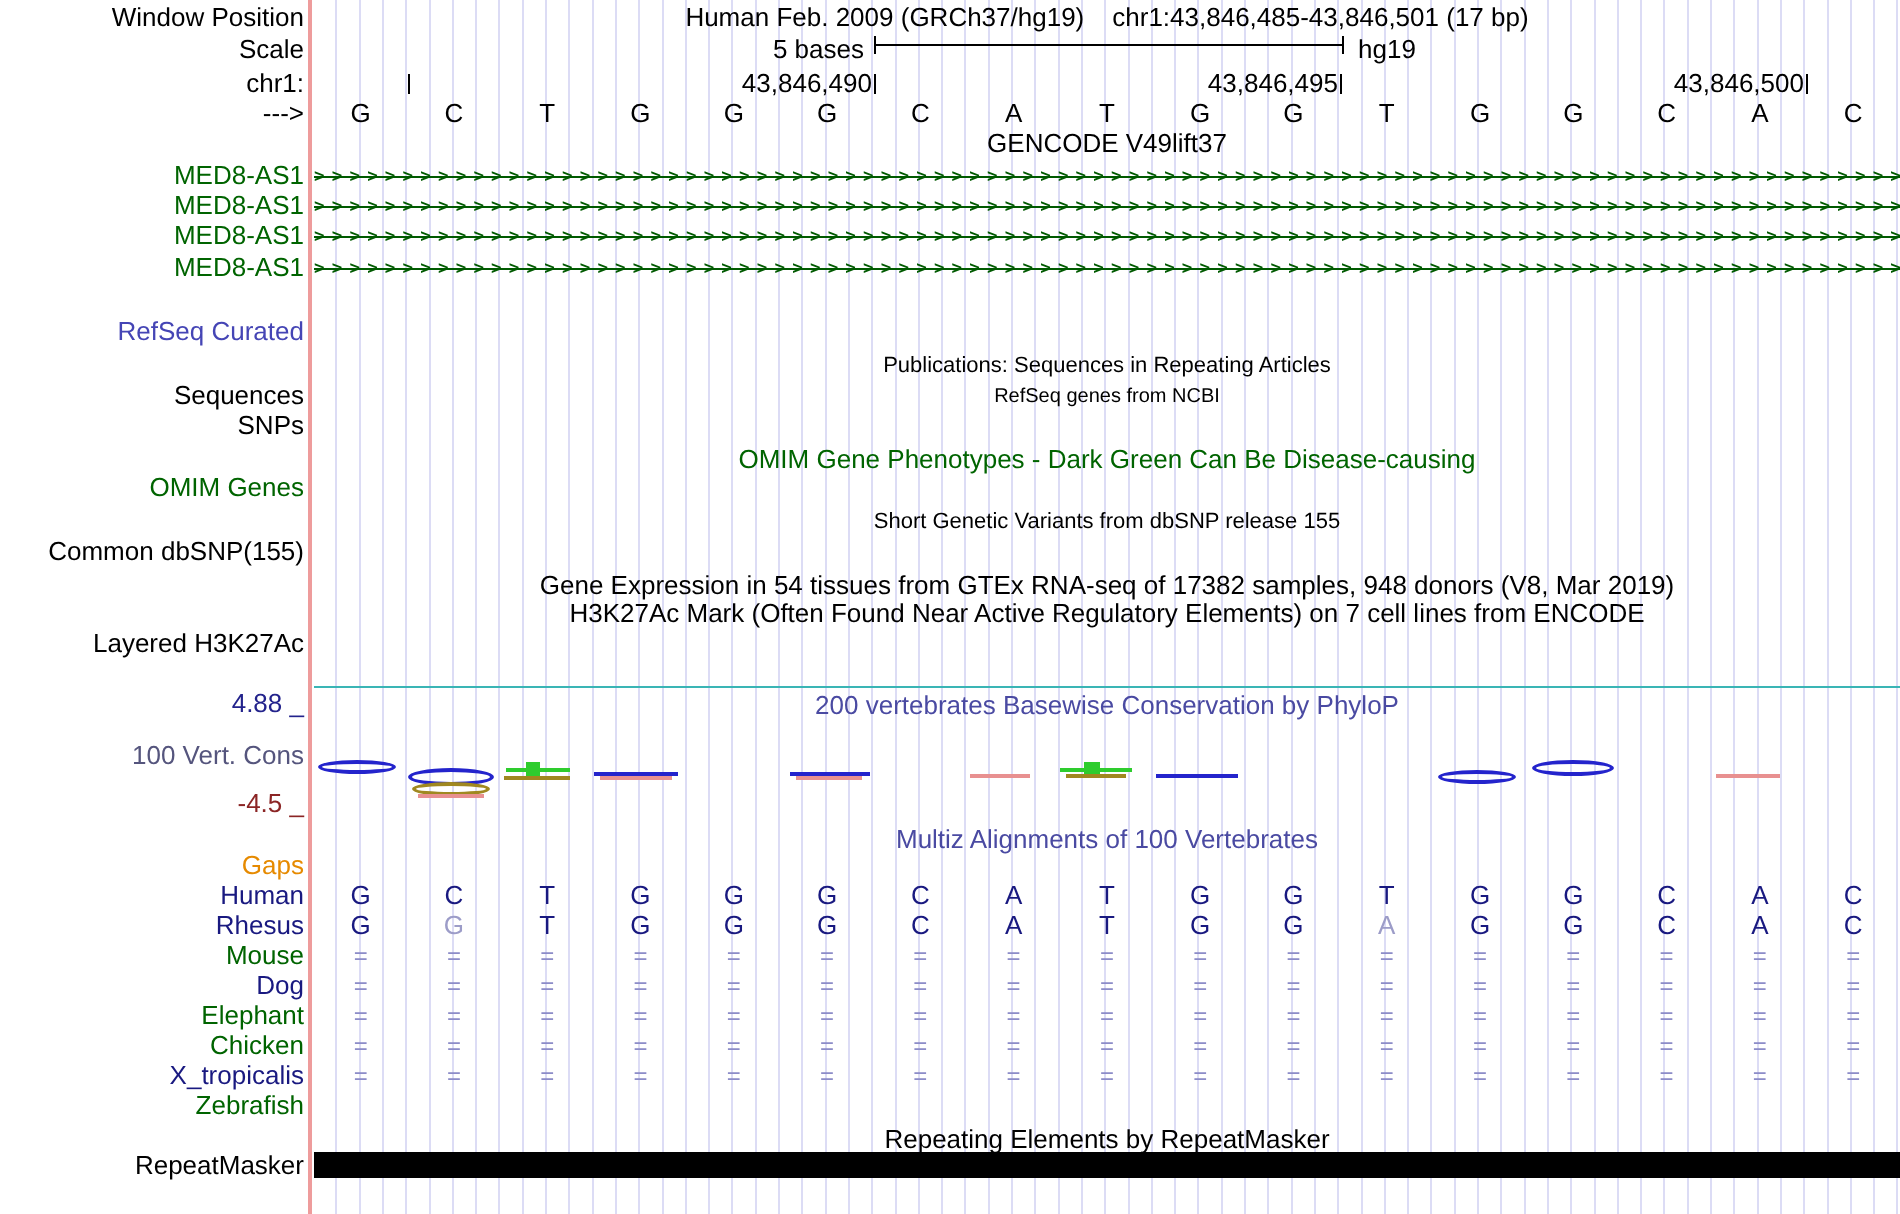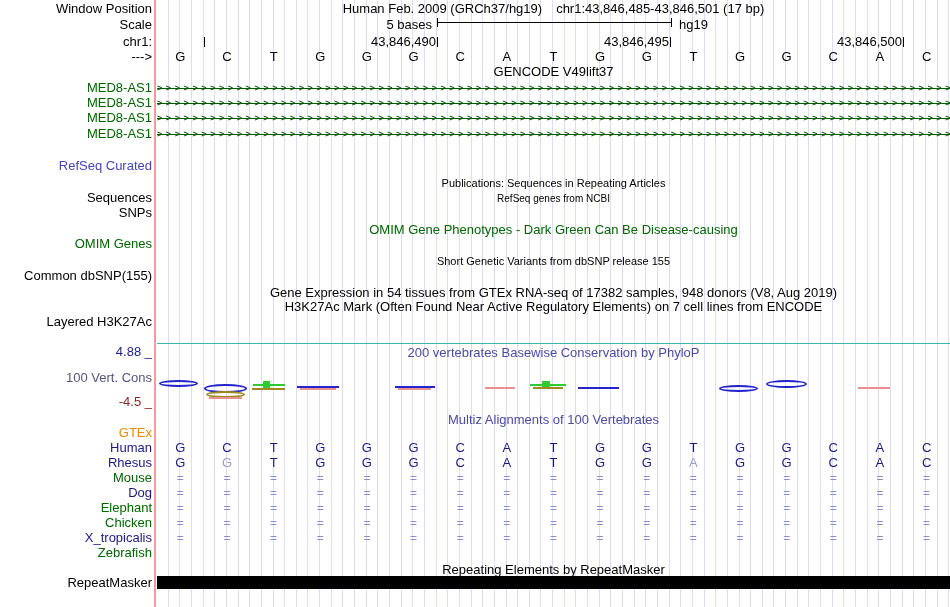--- a/index.html
+++ b/index.html
@@ -46,21 +46,21 @@
       <div class="left-label" style="top: 126px; color: rgb(0, 100, 0);">MED8-AS1</div>
       <div class="left-label" style="top: 158px; color: rgb(69, 69, 181);">RefSeq Curated</div>
       <div class="left-label" style="top: 190px; color: #000000;">Sequences</div>
       <div class="left-label" style="top: 205px; color: rgb(0, 0, 0);">SNPs</div>
       <div class="left-label" style="top: 236px; color: rgb(0, 100, 0);">OMIM Genes</div>
       <div class="left-label" style="top: 268px; color: rgb(0, 0, 0);">Common dbSNP(155)</div>
       <div class="left-label" style="top: 314px; color: rgb(0, 0, 0);">Layered H3K27Ac</div>
       <div class="left-label" style="top: 344px; color: rgb(35, 35, 140);">4.88 _</div>
       <div class="left-label" style="top: 370px; color: rgb(85, 85, 125);">100 Vert. Cons</div>
       <div class="left-label" style="top: 394px; color: rgb(139, 37, 37);">-4.5 _</div>
-      <div class="left-label" style="top: 425px; color: rgb(230, 138, 0);">GTEx</div>
+      <div class="left-label" style="top: 425px; color: rgb(230, 138, 0);">Gaps</div>
       <div class="left-label" style="top: 440px; color: rgb(25, 25, 128);">Human</div>
       <div class="left-label" style="top: 455px; color: rgb(25, 25, 128);">Rhesus</div>
       <div class="left-label" style="top: 470px; color: rgb(0, 100, 0);">Mouse</div>
       <div class="left-label" style="top: 485px; color: rgb(25, 25, 128);">Dog</div>
       <div class="left-label" style="top: 500px; color: rgb(0, 100, 0);">Elephant</div>
       <div class="left-label" style="top: 515px; color: rgb(0, 100, 0);">Chicken</div>
       <div class="left-label" style="top: 530px; color: rgb(25, 25, 128);">X_tropicalis</div>
       <div class="left-label" style="top: 545px; color: rgb(0, 100, 0);">Zebrafish</div>
       <div class="left-label" style="top: 575px; color: rgb(0, 0, 0);">RepeatMasker</div>
     </div>
@@ -110,21 +110,21 @@
       <div class="arrow-row" style="top: 113px;">&gt;&gt;&gt;&gt;&gt;&gt;&gt;&gt;&gt;&gt;&gt;&gt;&gt;&gt;&gt;&gt;&gt;&gt;&gt;&gt;&gt;&gt;&gt;&gt;&gt;&gt;&gt;&gt;&gt;&gt;&gt;&gt;&gt;&gt;&gt;&gt;&gt;&gt;&gt;&gt;&gt;&gt;&gt;&gt;&gt;&gt;&gt;&gt;&gt;&gt;&gt;&gt;&gt;&gt;&gt;&gt;&gt;&gt;&gt;&gt;&gt;&gt;&gt;&gt;&gt;&gt;&gt;&gt;&gt;&gt;&gt;&gt;&gt;&gt;&gt;&gt;&gt;&gt;&gt;&gt;&gt;&gt;&gt;&gt;&gt;&gt;&gt;&gt;&gt;&gt;&gt;&gt;</div>
       <div class="arrow-row" style="top: 129px;">&gt;&gt;&gt;&gt;&gt;&gt;&gt;&gt;&gt;&gt;&gt;&gt;&gt;&gt;&gt;&gt;&gt;&gt;&gt;&gt;&gt;&gt;&gt;&gt;&gt;&gt;&gt;&gt;&gt;&gt;&gt;&gt;&gt;&gt;&gt;&gt;&gt;&gt;&gt;&gt;&gt;&gt;&gt;&gt;&gt;&gt;&gt;&gt;&gt;&gt;&gt;&gt;&gt;&gt;&gt;&gt;&gt;&gt;&gt;&gt;&gt;&gt;&gt;&gt;&gt;&gt;&gt;&gt;&gt;&gt;&gt;&gt;&gt;&gt;&gt;&gt;&gt;&gt;&gt;&gt;&gt;&gt;&gt;&gt;&gt;&gt;&gt;&gt;&gt;&gt;&gt;&gt;</div>
     </div>
 
   <div id="messages">
       <div class="msg" style="top: 65px; font-size: 13px; color: rgb(0, 0, 0);">GENCODE V49lift37</div>
       <div class="msg" style="top: 145px; font-size: 10px; color: rgb(0, 0, 0); margin-top: 47px;">RefSeq genes from NCBI</div>
       <div class="msg" style="top: 176px; font-size: 11px; color: rgb(0, 0, 0);">Publications: Sequences in Repeating Articles</div>
       <div class="msg" style="top: 223px; font-size: 13px; color: rgb(0, 100, 0);">OMIM Gene Phenotypes - Dark Green Can Be Disease-causing</div>
       <div class="msg" style="top: 254px; font-size: 11px; color: rgb(0, 0, 0);">Short Genetic Variants from dbSNP release 155</div>
-      <div class="msg" style="top: 286px; font-size: 13px; color: rgb(0, 0, 0);">Gene Expression in 54 tissues from GTEx RNA-seq of 17382 samples, 948 donors (V8, Aug 2019)</div>
+      <div class="msg" style="top: 286px; font-size: 13px; color: rgb(0, 0, 0);">Gene Expression in 54 tissues from GTEx RNA-seq of 17382 samples, 948 donors (V8, Mar 2019)</div>
       <div class="msg" style="top: 300px; font-size: 13px; color: rgb(0, 0, 0);">H3K27Ac Mark (Often Found Near Active Regulatory Elements) on 7 cell lines from ENCODE</div>
       <div class="msg" style="top: 346px; font-size: 13px; color: rgb(74, 74, 162);">200 vertebrates Basewise Conservation by PhyloP</div>
       <div class="msg" style="top: 413px; font-size: 13px; color: rgb(74, 74, 162);">Multiz Alignments of 100 Vertebrates</div>
       <div class="msg" style="top: 563px; font-size: 13px; color: rgb(0, 0, 0);">Repeating Elements by RepeatMasker</div>
     </div>
 
   <div class="teal-line"></div>
   <div id="cons-shapes">
       <div class="shape ellipse" style="left: 159px; top: 380px; width: 39px; height: 7px; border-color: rgb(36, 36, 204);"></div>
       <div class="shape ellipse" style="left: 204px; top: 384px; width: 43px; height: 9px; border-color: rgb(36, 36, 204);"></div>

